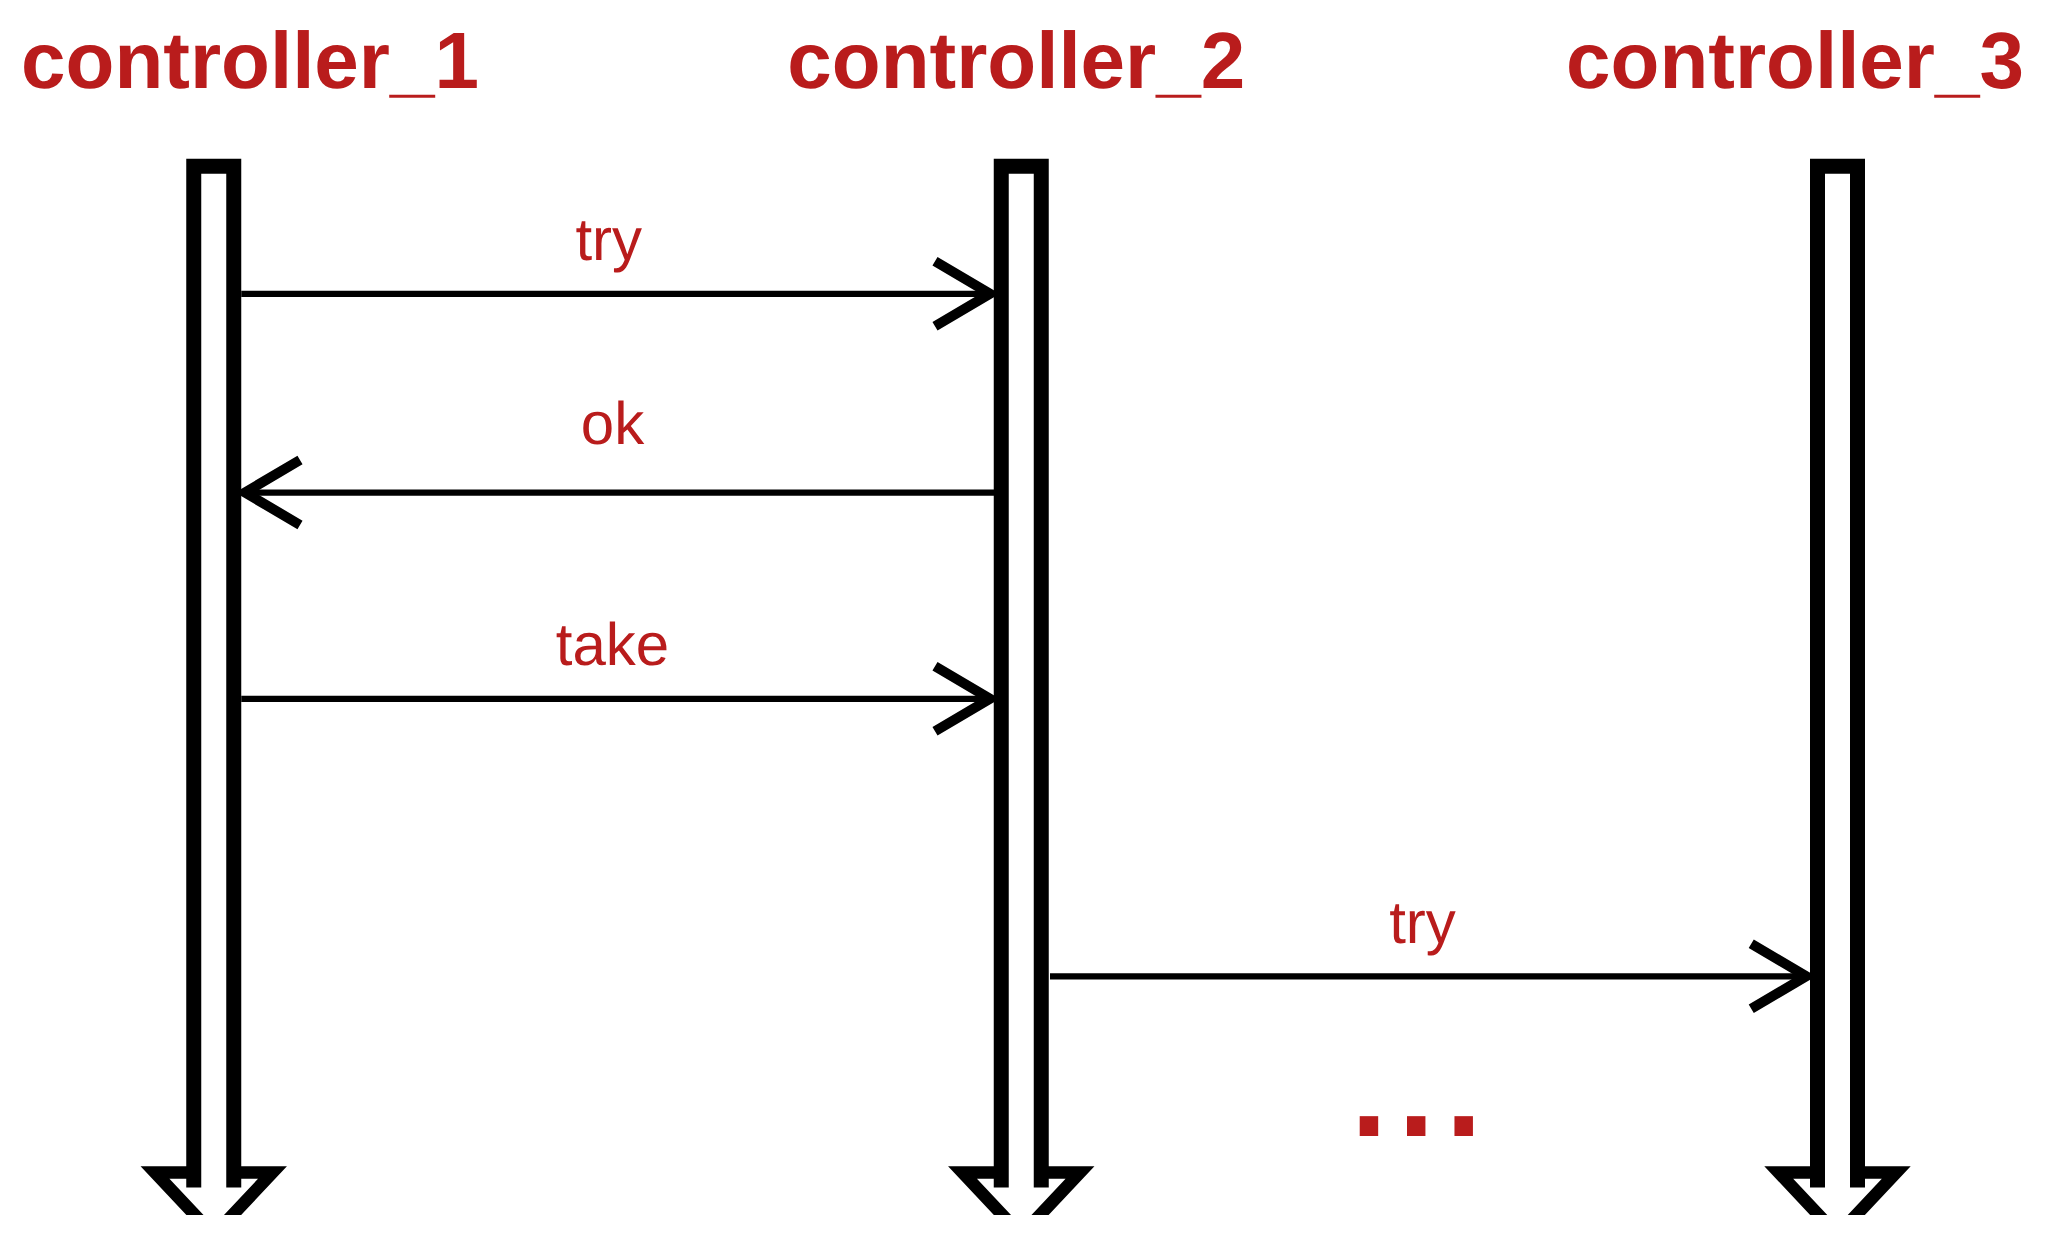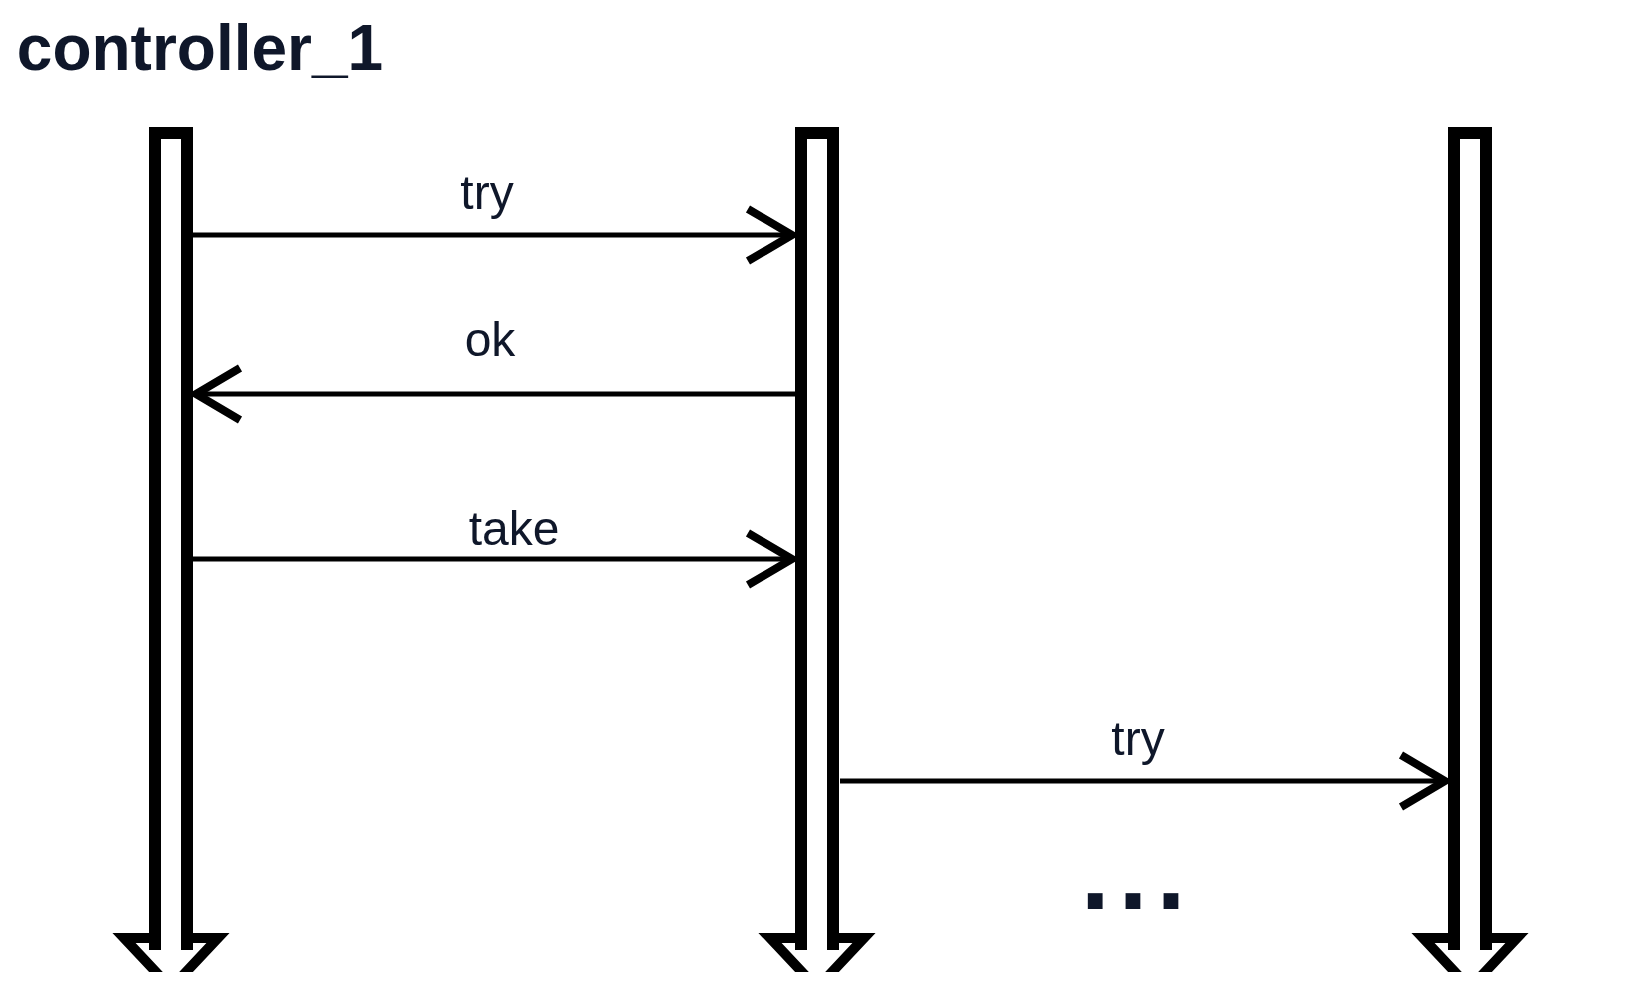--- a/index.html
+++ b/index.html
@@ -7,21 +7,21 @@
     padding: 0;
     background: #ffffff;
   }
   .diagram {
     position: relative;
     width: 1638px;
     height: 972px;
     background: #ffffff;
     overflow: hidden;
     font-family: "Liberation Sans", sans-serif;
-    color: #0f172a;
+    color: #b91c1c;
     text-align: right;
   }
   .diagram svg {
     position: absolute;
     left: 0;
     top: 0;
   }
   .lifeline-label {
     position: absolute;
     top: 16px;
@@ -35,21 +35,21 @@
   .msg-label {
     position: absolute;
     transform: translateX(-50%);
     font-size: 48px;
     font-weight: normal;
     line-height: 1;
     white-space: nowrap;
   }
   .msg-label.m1 { left: 487px;  top: 169px; }
   .msg-label.m2 { left: 490px;  top: 316px; }
-  .msg-label.m3 { left: 514px;  top: 493px; margin-top: 12px; }
+  .msg-label.m3 { left: 490px;  top: 493px; }
   .msg-label.m4 { left: 1138px; top: 715px; }
   .ll1 { left: 200px; }
   .ll2 { left: 813px; }
   .ll3 { left: 1436px; }
   .ellipsis-label {
     position: absolute;
     left: 1136px;
     top: 838px;
     transform: translateX(-50%);
     font-family: "DejaVu Sans", sans-serif;
@@ -59,20 +59,22 @@
     letter-spacing: 6px;
     white-space: nowrap;
   }
 </style>
 </head>
 <body>
 
 <div class="diagram">
 
   <div class="lifeline-label ll1">controller_1</div>
+  <div class="lifeline-label ll2">controller_2</div>
+  <div class="lifeline-label ll3">controller_3</div>
 
   <svg width="1638" height="998" viewBox="0 0 1638 998">
 
     <g>
       <path d="M 124 938 L 218 938 L 171 988 Z" fill="#ffffff" stroke="#000000" stroke-width="10" stroke-linejoin="miter"></path>
       <rect x="149" y="127" width="44" height="823" fill="#000000"></rect>
       <rect x="161" y="139" width="20" height="812" fill="#ffffff"></rect>
     </g>
 
     <g>

